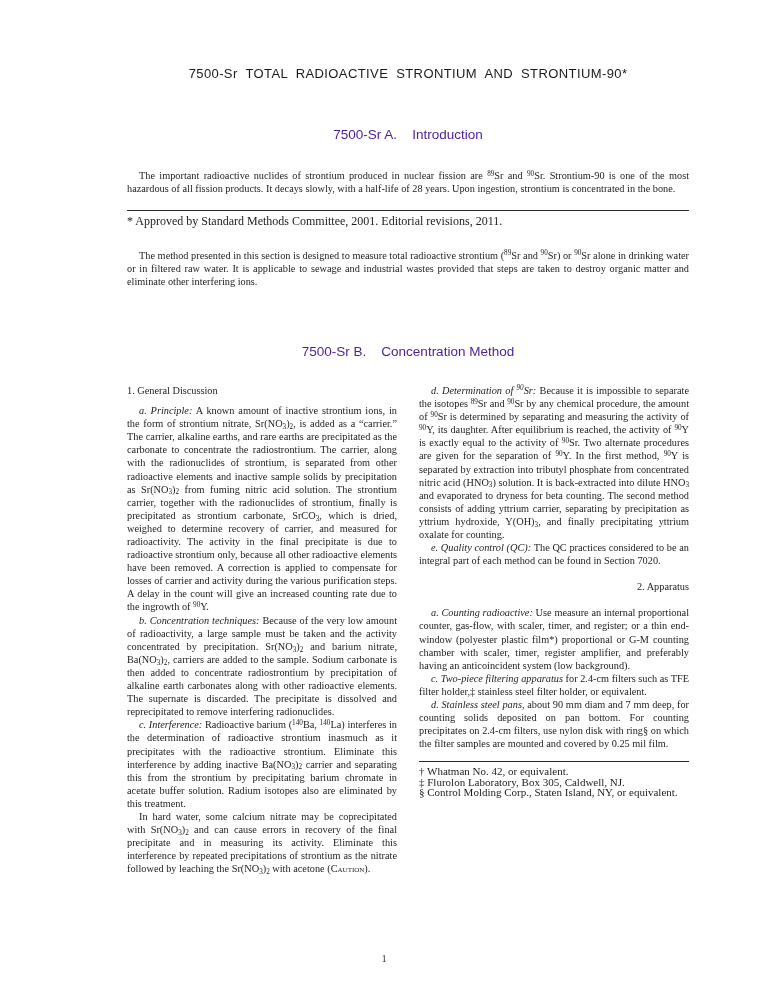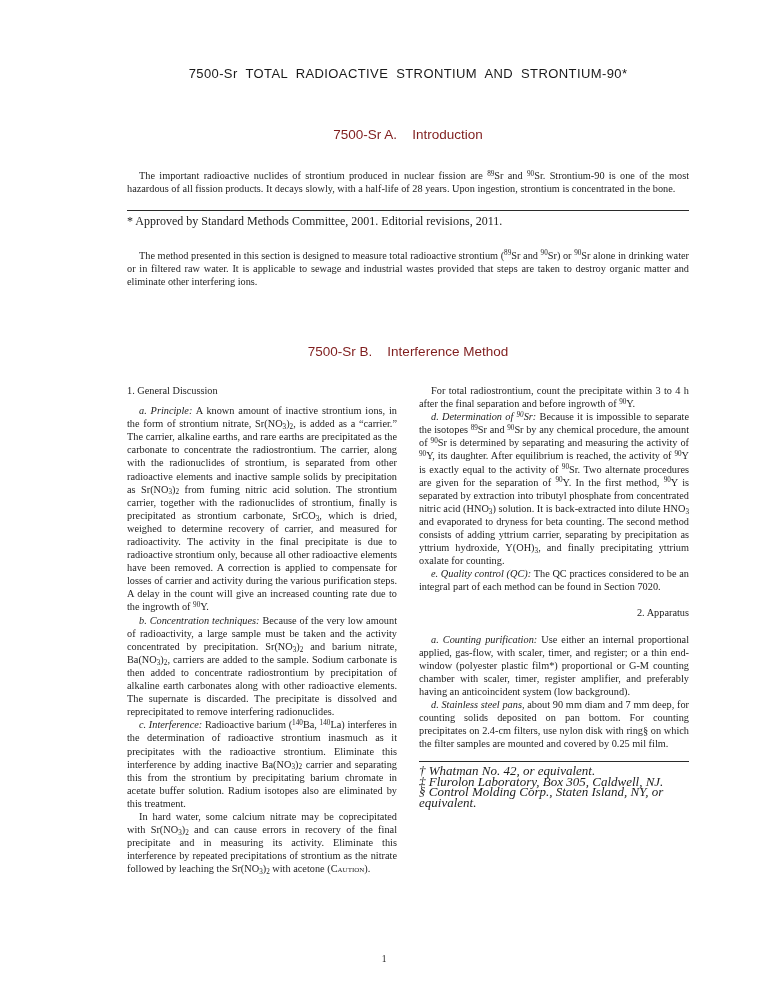--- a/index.html
+++ b/index.html
@@ -23,21 +23,21 @@
     letter-spacing: 0.4px;
     word-spacing: 4px;
     color: #1a1a1a;
   }
   .sec-heading {
     margin: 0;
     text-align: center;
     font-family: "Liberation Sans", "DejaVu Sans", sans-serif;
     font-weight: 400;
     font-size: 13.5px;
-    color: #7f1d1d;
+    color: #4c1d95;
   }
   .heading-a { margin-top: 46px; }
   .heading-b { margin-top: 56px; }
   .sec-label { margin-right: 15px; }
   .cols {
     display: flex;
     gap: 22px;
     margin: 0 63px;
   }
   .cols-a { margin-top: 27px; flex-direction: column; }
@@ -60,23 +60,22 @@
     margin-top: 15px;
     border-top: 1px solid #2a2a2a;
     padding-top: 5px;
     font-size: 12px;
     line-height: 10.5px;
   }
   .fnotes-b {
     margin-top: 11px;
     border-top: 1px solid #2a2a2a;
     padding-top: 4px;
-    font-size: 13px;
+    font-size: 11px;
     line-height: 10.5px;
-    font-style: italic;
   }
   .it { font-style: italic; }
   .sc { font-variant: small-caps; }
   .sup { font-size: 7.2px; position: relative; top: -3.5px; line-height: 0; }
   .sub { font-size: 7.2px; position: relative; top: 1.8px; line-height: 0; }
   .page-number {
     position: absolute;
     left: 0; right: 0;
     bottom: 30px;
     text-align: center;
@@ -98,37 +97,37 @@
     <div class="col">
       <p class="body"><span>The important radioactive nuclides of strontium produced in nuclear fission are </span><span class="sup">89</span><span>Sr and </span><span class="sup">90</span><span>Sr. Strontium-90 is one of the most hazardous of all fission products. It decays slowly, with a half-life of 28 years. Upon ingestion, strontium is concentrated in the bone.</span></p>
       <div class="fnote-a">* Approved by Standard Methods Committee, 2001. Editorial revisions, 2011.</div>
     </div>
     <div class="col">
       <p class="body"><span>The method presented in this section is designed to measure total radioactive strontium (</span><span class="sup">89</span><span>Sr and </span><span class="sup">90</span><span>Sr) or </span><span class="sup">90</span><span>Sr alone in drinking water or in filtered raw water. It is applicable to sewage and industrial wastes provided that steps are taken to destroy organic matter and eliminate other interfering ions.</span></p>
     </div>
   </div>
 
   <h2 class="sec-heading heading-b">
-    <span class="sec-label">7500-Sr B.</span><span>Interference Method</span>
+    <span class="sec-label">7500-Sr B.</span><span>Concentration Method</span>
   </h2>
 
   <div class="cols cols-b">
     <div class="col">
       <div class="subhead">1. General Discussion</div>
       <p class="body"><span class="it">a. Principle:</span><span> A known amount of inactive strontium ions, in the form of strontium nitrate, Sr(NO</span><span class="sub">3</span><span>)</span><span class="sub">2</span><span>, is added as a “carrier.” The carrier, alkaline earths, and rare earths are precipitated as the carbonate to concentrate the radiostrontium. The carrier, along with the radionuclides of strontium, is separated from other radioactive elements and inactive sample solids by precipitation as Sr(NO</span><span class="sub">3</span><span>)</span><span class="sub">2</span><span> from fuming nitric acid solution. The strontium carrier, together with the radionuclides of strontium, finally is precipitated as strontium carbonate, SrCO</span><span class="sub">3</span><span>, which is dried, weighed to determine recovery of carrier, and measured for radioactivity. The activity in the final precipitate is due to radioactive strontium only, because all other radioactive elements have been removed. A correction is applied to compensate for losses of carrier and activity during the various purification steps. A delay in the count will give an increased counting rate due to the ingrowth of </span><span class="sup">90</span><span>Y.</span></p>
       <p class="body"><span class="it">b. Concentration techniques:</span><span> Because of the very low amount of radioactivity, a large sample must be taken and the activity concentrated by precipitation. Sr(NO</span><span class="sub">3</span><span>)</span><span class="sub">2</span><span> and barium nitrate, Ba(NO</span><span class="sub">3</span><span>)</span><span class="sub">2</span><span>, carriers are added to the sample. Sodium carbonate is then added to concentrate radiostrontium by precipitation of alkaline earth carbonates along with other radioactive elements. The supernate is discarded. The precipitate is dissolved and reprecipitated to remove interfering radionuclides.</span></p>
       <p class="body"><span class="it">c. Interference:</span><span> Radioactive barium (</span><span class="sup">140</span><span>Ba, </span><span class="sup">140</span><span>La) interferes in the determination of radioactive strontium inasmuch as it precipitates with the radioactive strontium. Eliminate this interference by adding inactive Ba(NO</span><span class="sub">3</span><span>)</span><span class="sub">2</span><span> carrier and separating this from the strontium by precipitating barium chromate in acetate buffer solution. Radium isotopes also are eliminated by this treatment.</span></p>
       <p class="body"><span>In hard water, some calcium nitrate may be coprecipitated with Sr(NO</span><span class="sub">3</span><span>)</span><span class="sub">2</span><span> and can cause errors in recovery of the final precipitate and in measuring its activity. Eliminate this interference by repeated precipitations of strontium as the nitrate followed by leaching the Sr(NO</span><span class="sub">3</span><span>)</span><span class="sub">2</span><span> with acetone (</span><span class="sc">Caution</span><span>).</span></p>
     </div>
     <div class="col">
-      <p class="body"><span>For total radiostrontium, count the precipitate within 3 to 4 h after the final separation and before ingrowth of </span><span class="sup">90</span><span>Y.</span></p>
       <p class="body"><span class="it">d. Determination of </span><span class="it sup">90</span><span class="it">Sr:</span><span> Because it is impossible to separate the isotopes </span><span class="sup">89</span><span>Sr and </span><span class="sup">90</span><span>Sr by any chemical procedure, the amount of </span><span class="sup">90</span><span>Sr is determined by separating and measuring the activity of </span><span class="sup">90</span><span>Y, its daughter. After equilibrium is reached, the activity of </span><span class="sup">90</span><span>Y is exactly equal to the activity of </span><span class="sup">90</span><span>Sr. Two alternate procedures are given for the separation of </span><span class="sup">90</span><span>Y. In the first method, </span><span class="sup">90</span><span>Y is separated by extraction into tributyl phosphate from concentrated nitric acid (HNO</span><span class="sub">3</span><span>) solution. It is back-extracted into dilute HNO</span><span class="sub">3</span><span> and evaporated to dryness for beta counting. The second method consists of adding yttrium carrier, separating by precipitation as yttrium hydroxide, Y(OH)</span><span class="sub">3</span><span>, and finally precipitating yttrium oxalate for counting.</span></p>
       <p class="body"><span class="it">e. Quality control (QC):</span><span> The QC practices considered to be an integral part of each method can be found in Section 7020.</span></p>
       <div class="subhead subhead-2">2. Apparatus</div>
-      <p class="body"><span class="it">a. Counting purification:</span><span> Use either an internal proportional applied, gas-flow, with scaler, timer, and register; or a thin end-window (polyester plastic film*) proportional or G-M counting chamber with scaler, timer, register amplifier, and preferably having an anticoincident system (low background).</span></p>
+      <p class="body"><span class="it">a. Counting radioactive:</span><span> Use measure an internal proportional counter, gas-flow, with scaler, timer, and register; or a thin end-window (polyester plastic film*) proportional or G-M counting chamber with scaler, timer, register amplifier, and preferably having an anticoincident system (low background).</span></p>
+      <p class="body"><span class="it">c. Two-piece filtering apparatus</span><span> for 2.4-cm filters such as TFE filter holder,‡ stainless steel filter holder, or equivalent.</span></p>
       <p class="body"><span class="it">d. Stainless steel pans,</span><span> about 90 mm diam and 7 mm deep, for counting solids deposited on pan bottom. For counting precipitates on 2.4-cm filters, use nylon disk with ring§ on which the filter samples are mounted and covered by 0.25 mil film.</span></p>
       <div class="fnotes-b">
         <div>† Whatman No. 42, or equivalent.</div>
         <div>‡ Flurolon Laboratory, Box 305, Caldwell, NJ.</div>
         <div>§ Control Molding Corp., Staten Island, NY, or equivalent.</div>
       </div>
     </div>
   </div>
 
   <div class="page-number">1</div>

